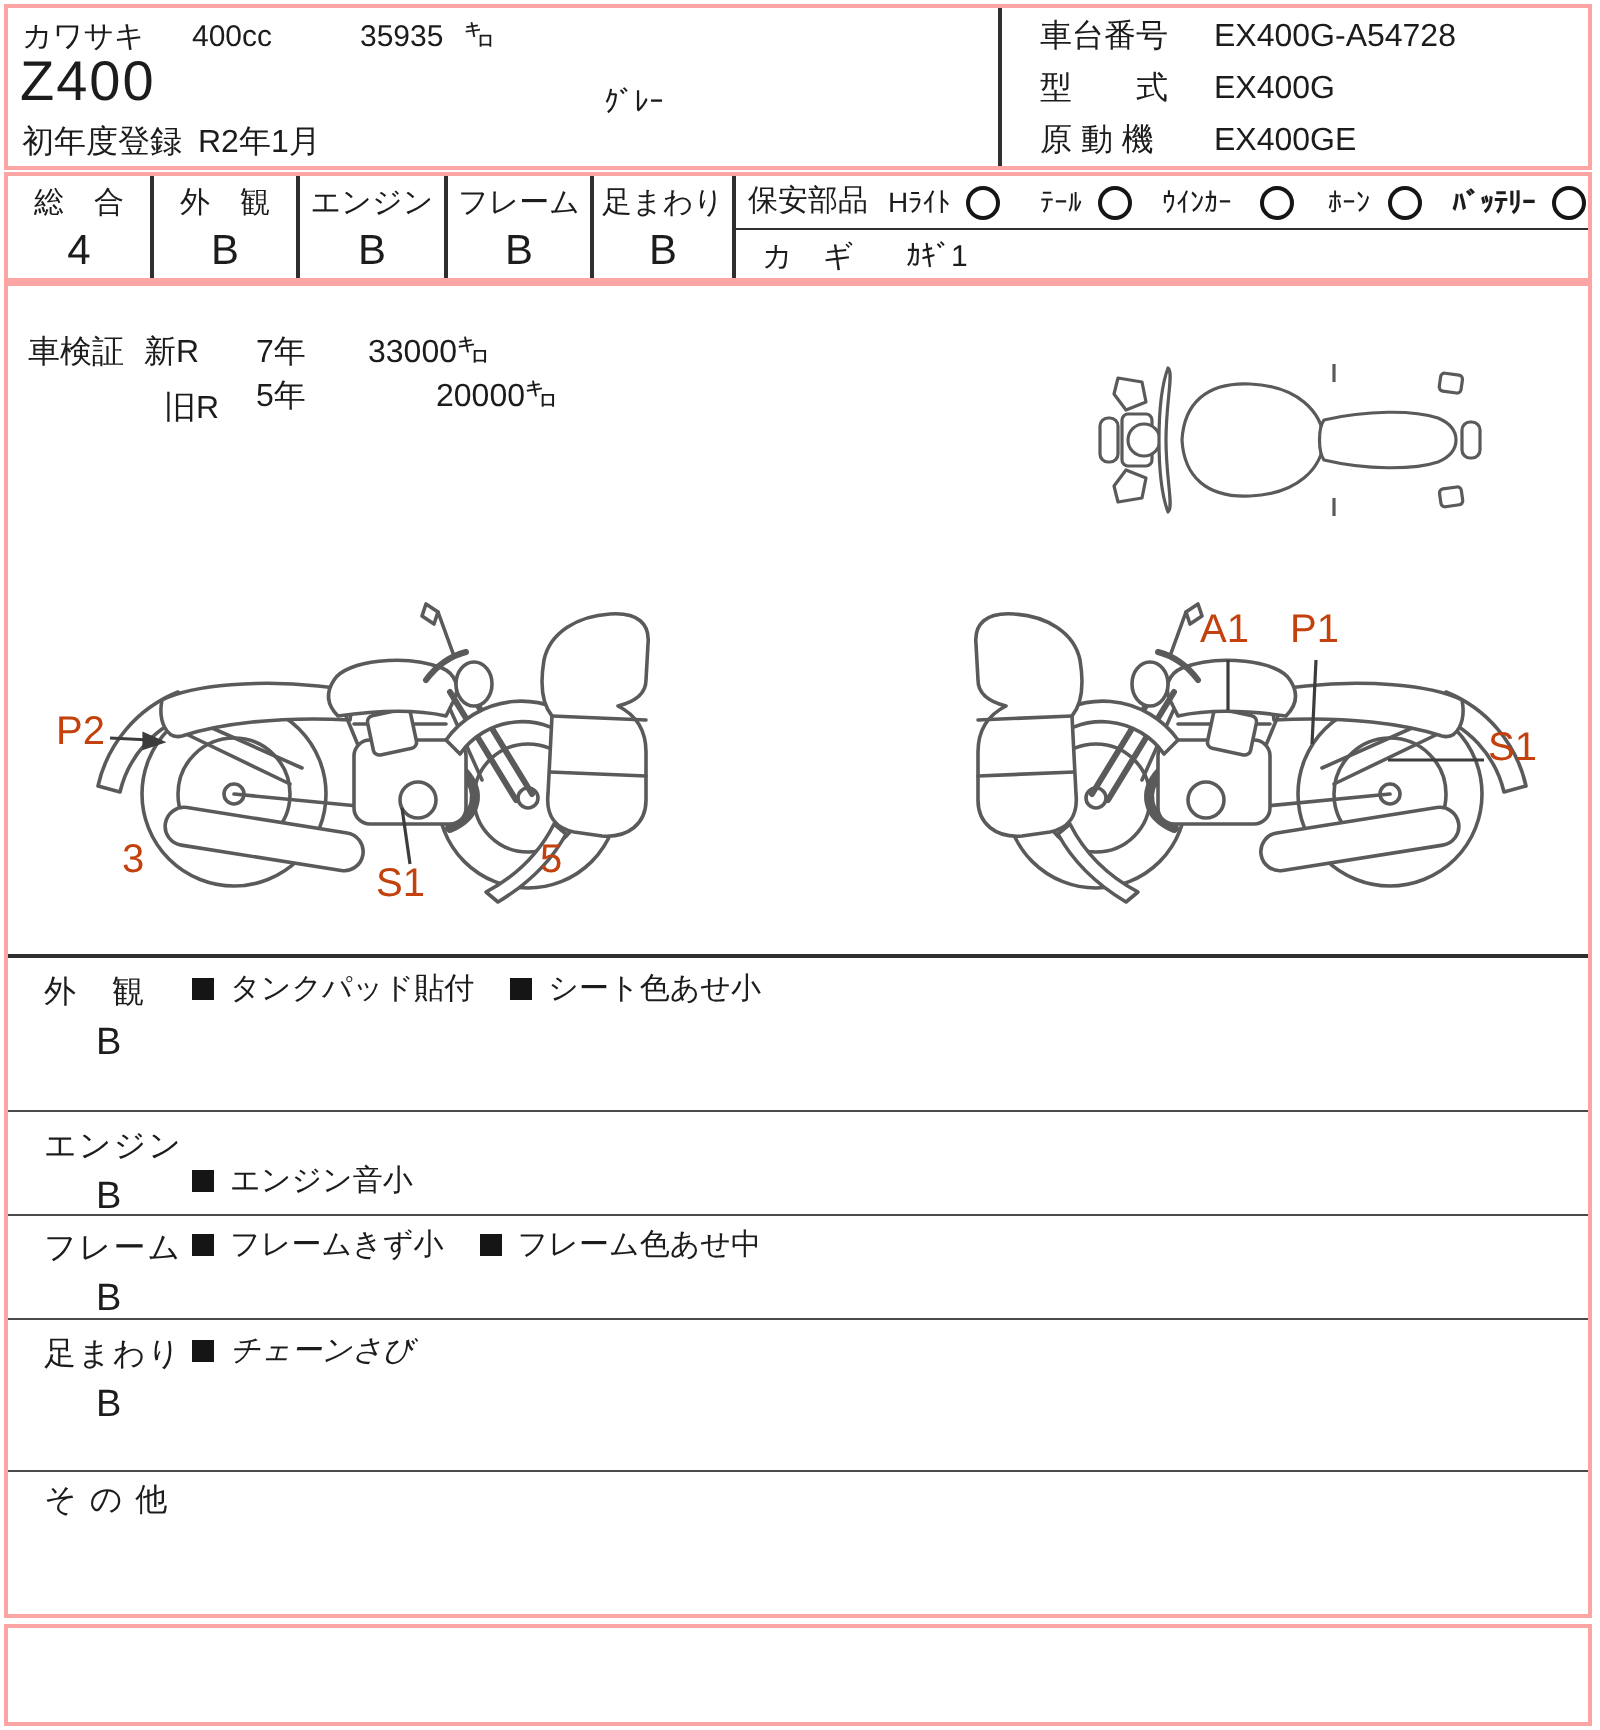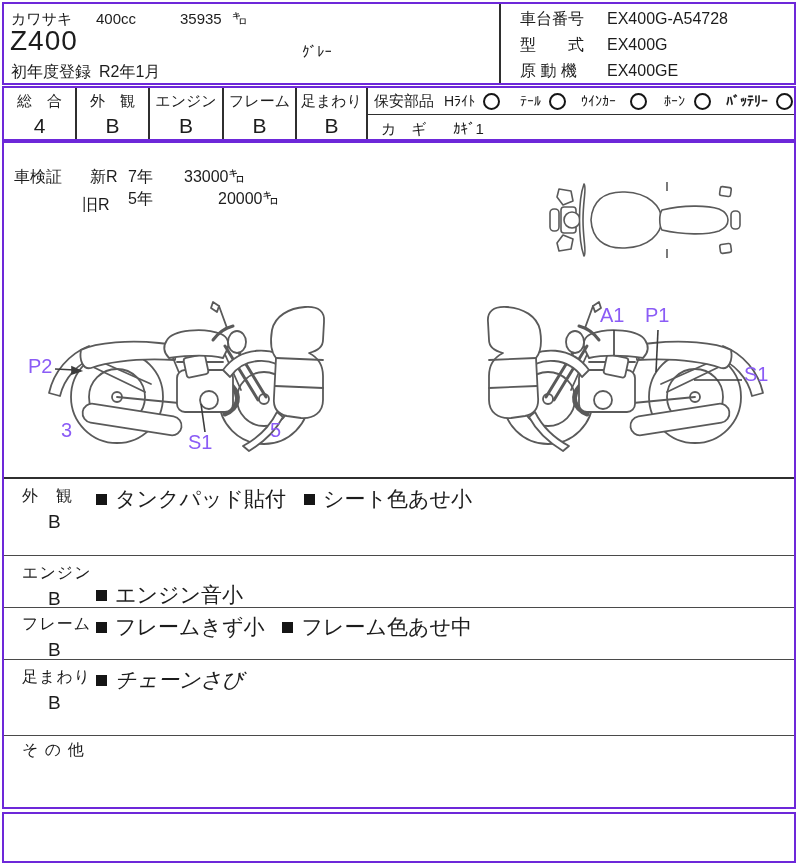--- a/index.html
+++ b/index.html
@@ -2,35 +2,35 @@
 <html><head>
 <meta charset="utf-8">
 <style>
   html,body{margin:0;padding:0;background:#e8e8e8;}
   .sheet{
     position:relative;width:800px;height:865px;background:#ffffff;
     font-family:"Liberation Sans","DejaVu Sans",sans-serif;
     color:#1c1c1c;overflow:hidden;
   }
   .abs{position:absolute;}
-  .box{position:absolute;border:2px solid #6d28d9;box-sizing:border-box;background:#fff;}
+  .box{position:absolute;border:2px solid #fca5a5;box-sizing:border-box;background:#fff;}
   .t15{font-size:15px;line-height:1.2;}
   .t16{font-size:16px;line-height:1.2;}
   .t14{font-size:14px;line-height:1.2;}
   .big{font-size:28px;line-height:1.1;letter-spacing:1px;}
   .cell{position:absolute;top:0;height:100%;box-sizing:border-box;border-right:2px solid #2f2f2f;text-align:center;}
   .cell .lbl{margin-top:4px;font-size:15px;}
   .cell .vv{margin-top:3px;font-size:21px;}
   .ring{display:inline-block;width:13px;height:13px;border:2.5px solid #151515;border-radius:50%;vertical-align:middle;}
   .sq{display:inline-block;width:11px;height:11px;background:#151515;margin-right:8px;flex:0 0 auto;}
   .sq.tight{margin-right:3px;}
-  .note{display:flex;align-items:center;font-size:21px;white-space:nowrap;}
+  .note{display:flex;align-items:center;font-size:15px;white-space:nowrap;}
   .notes{position:absolute;display:flex;gap:18px;align-items:center;}
   .hline{position:absolute;left:0;width:100%;border-top:1.5px solid #4a4a4a;}
-  .ann{position:absolute;font-size:20px;color:#8b5cf6;line-height:1;}
+  .ann{position:absolute;font-size:20px;color:#c2410c;line-height:1;}
   .condlabel{position:absolute;font-size:16px;letter-spacing:1px;}
   .condval{position:absolute;font-size:19px;}
   svg{display:block;}
 </style>
 </head>
 <body>
 
 <svg width="0" height="0" style="position:absolute">
   <defs>
     <g id="side-bike" stroke="#5a5a5a" stroke-width="1.8" fill="#ffffff" stroke-linejoin="round" stroke-linecap="round">
@@ -120,21 +120,21 @@
       <span class="abs t14" style="left:358px;top:5px;font-weight:bold;">ﾊﾞｯﾃﾘｰ</span>
       <span class="ring abs" style="left:408px;top:5px;"></span>
       <span class="abs t15" style="left:13px;top:32px;">カ　ギ</span>
       <span class="abs t15" style="left:85px;top:32px;">ｶｷﾞ1</span>
     </div>
   </div>
 
   <div class="box" style="left:2px;top:141px;width:794px;height:668px;">
 
     <span class="abs t16" style="left:10px;top:24px;">車検証</span>
-    <span class="abs t16" style="left:86px;top:24px;width:46px;">新R</span>
+    <span class="abs t16" style="left:68px;top:24px;width:46px;">新R</span>
     <span class="abs t16" style="left:124px;top:24px;width:56px;">7年</span>
     <span class="abs t16" style="left:180px;top:24px;">33000㌔</span>
     <span class="abs t16" style="left:78px;top:52px;width:46px;">旧R</span>
     <span class="abs t16" style="left:124px;top:46px;width:56px;">5年</span>
     <span class="abs t16" style="left:180px;top:46px;margin-left:34px;">20000㌔</span>
 
     <svg class="abs" style="left:541px;top:37px;" width="205" height="80" viewBox="0 0 205 80">
       <g stroke="#5a5a5a" stroke-width="1.6" fill="#ffffff" stroke-linejoin="round">
         <path d="M14,9 L26,11 L28,21 L18,25 L12,17 Z"></path>
         <path d="M14,71 L26,69 L28,59 L18,55 L12,63 Z"></path>

